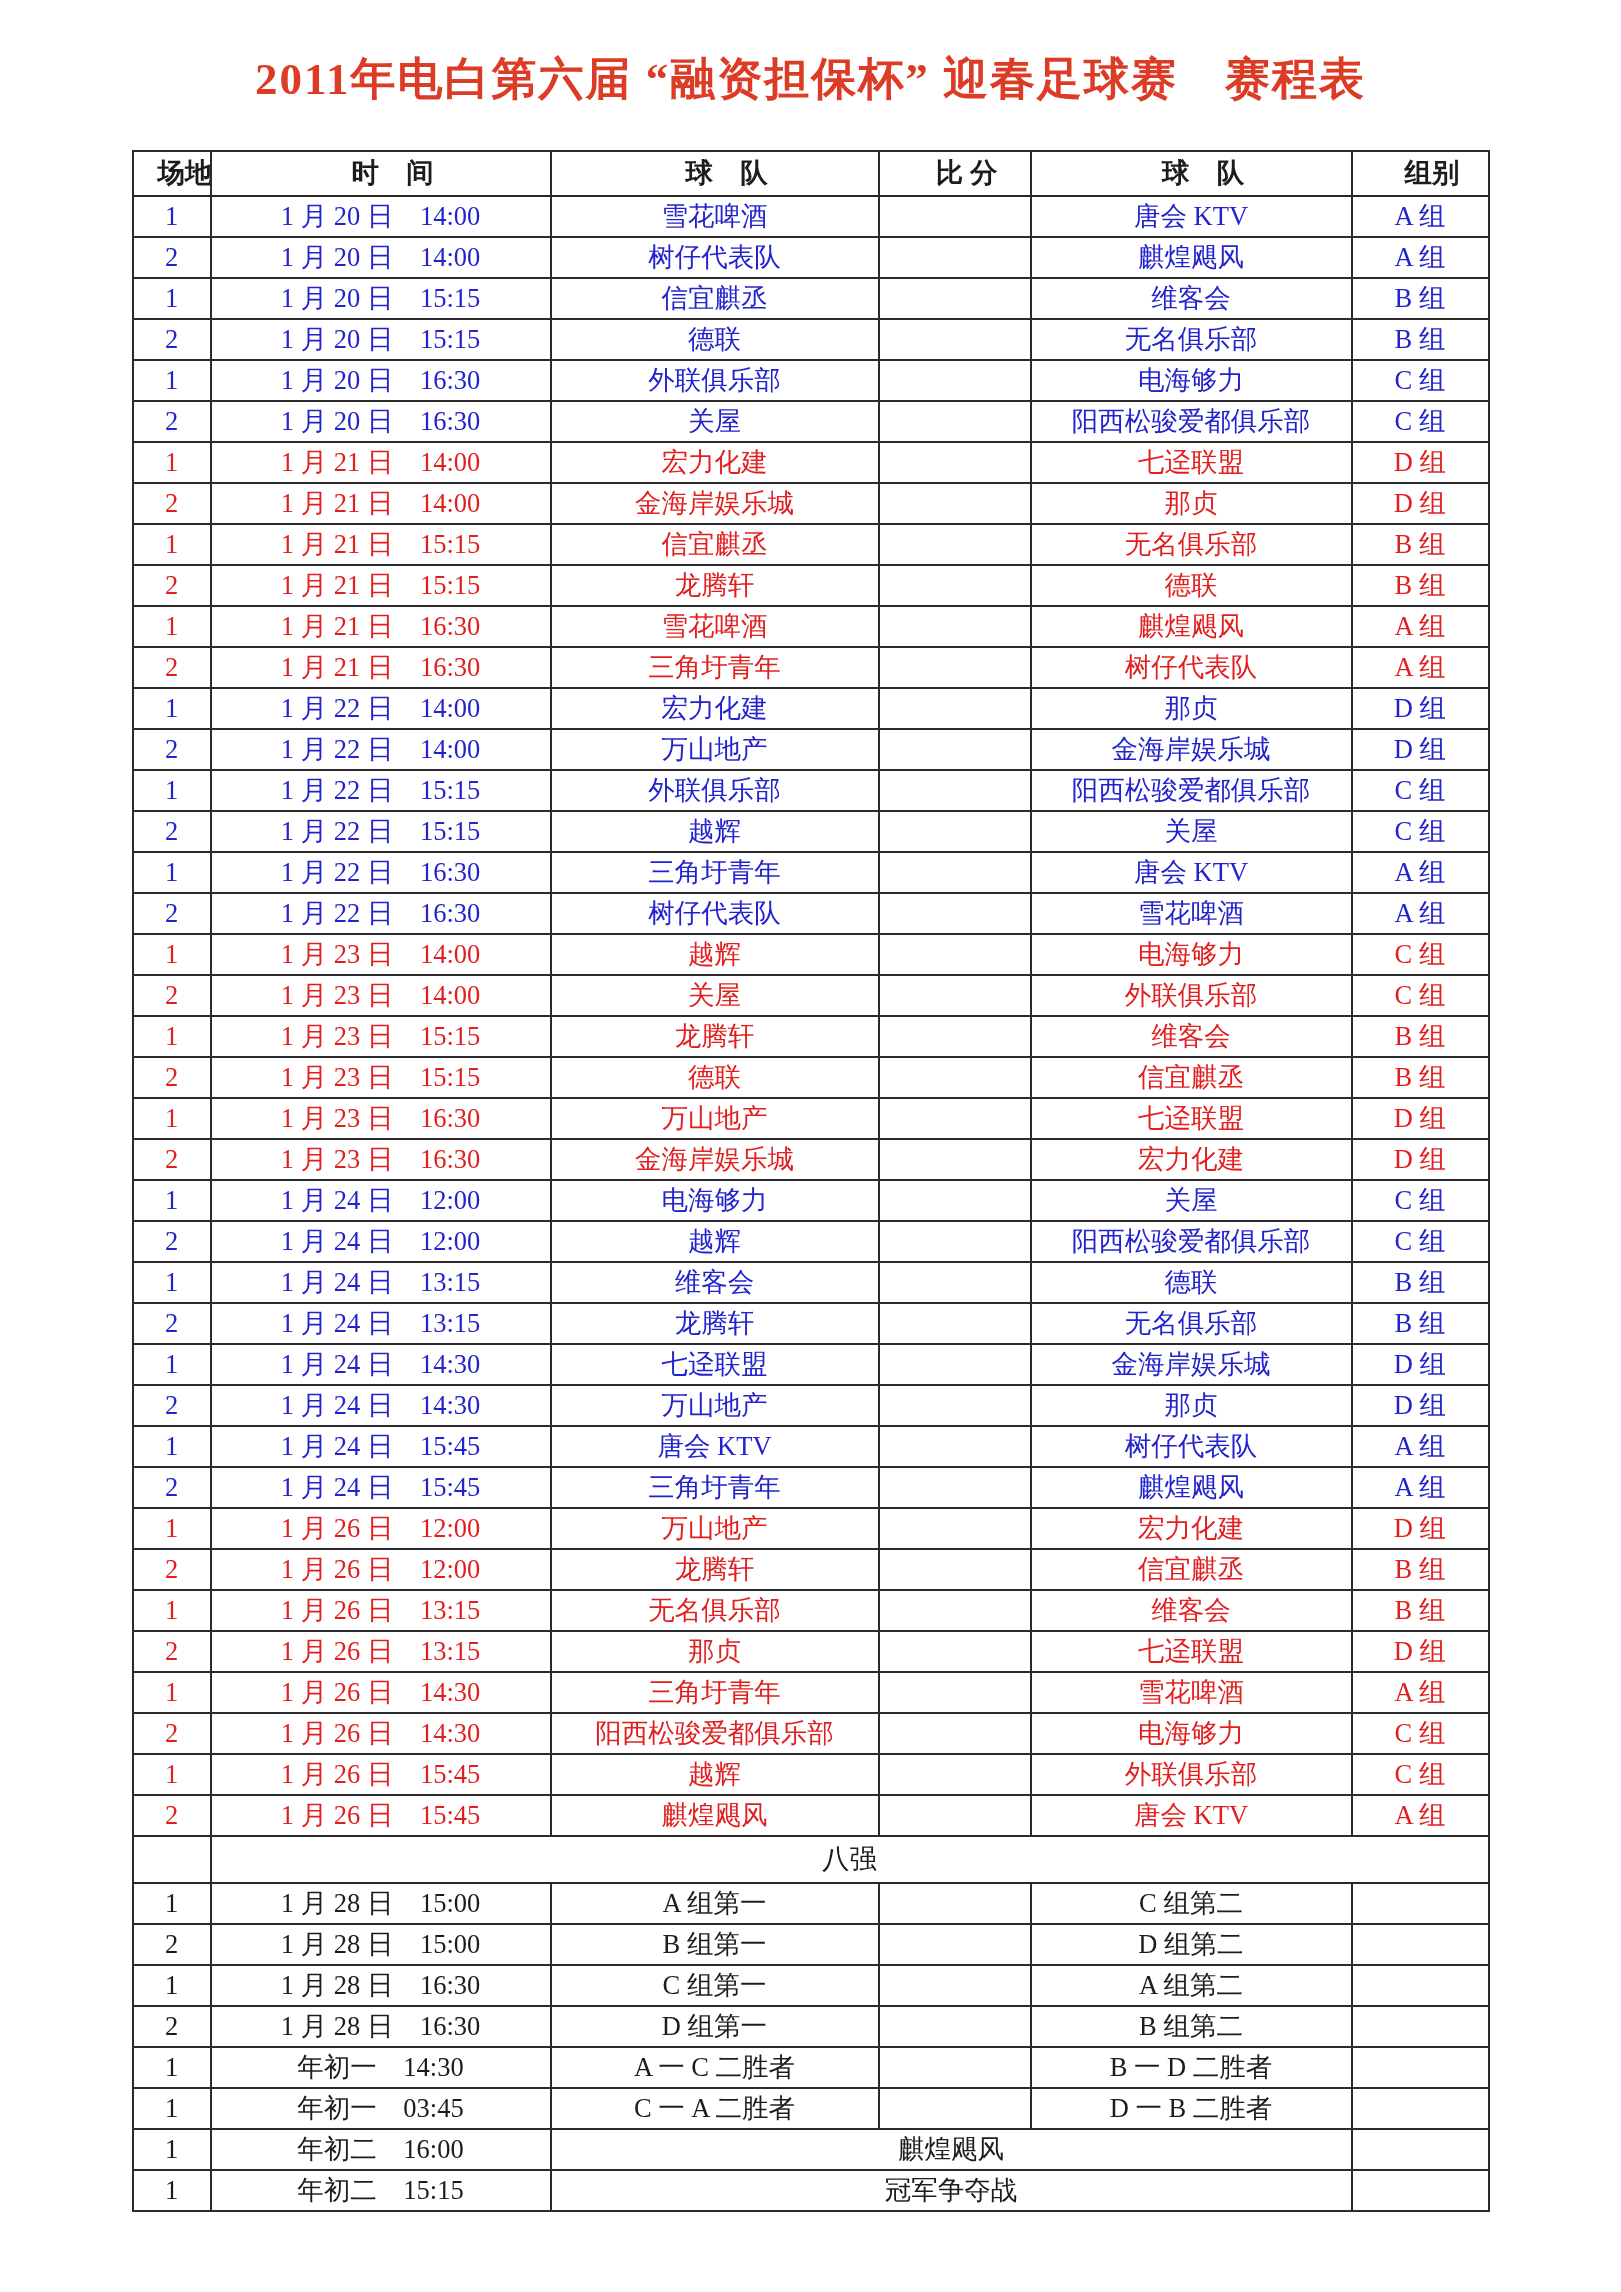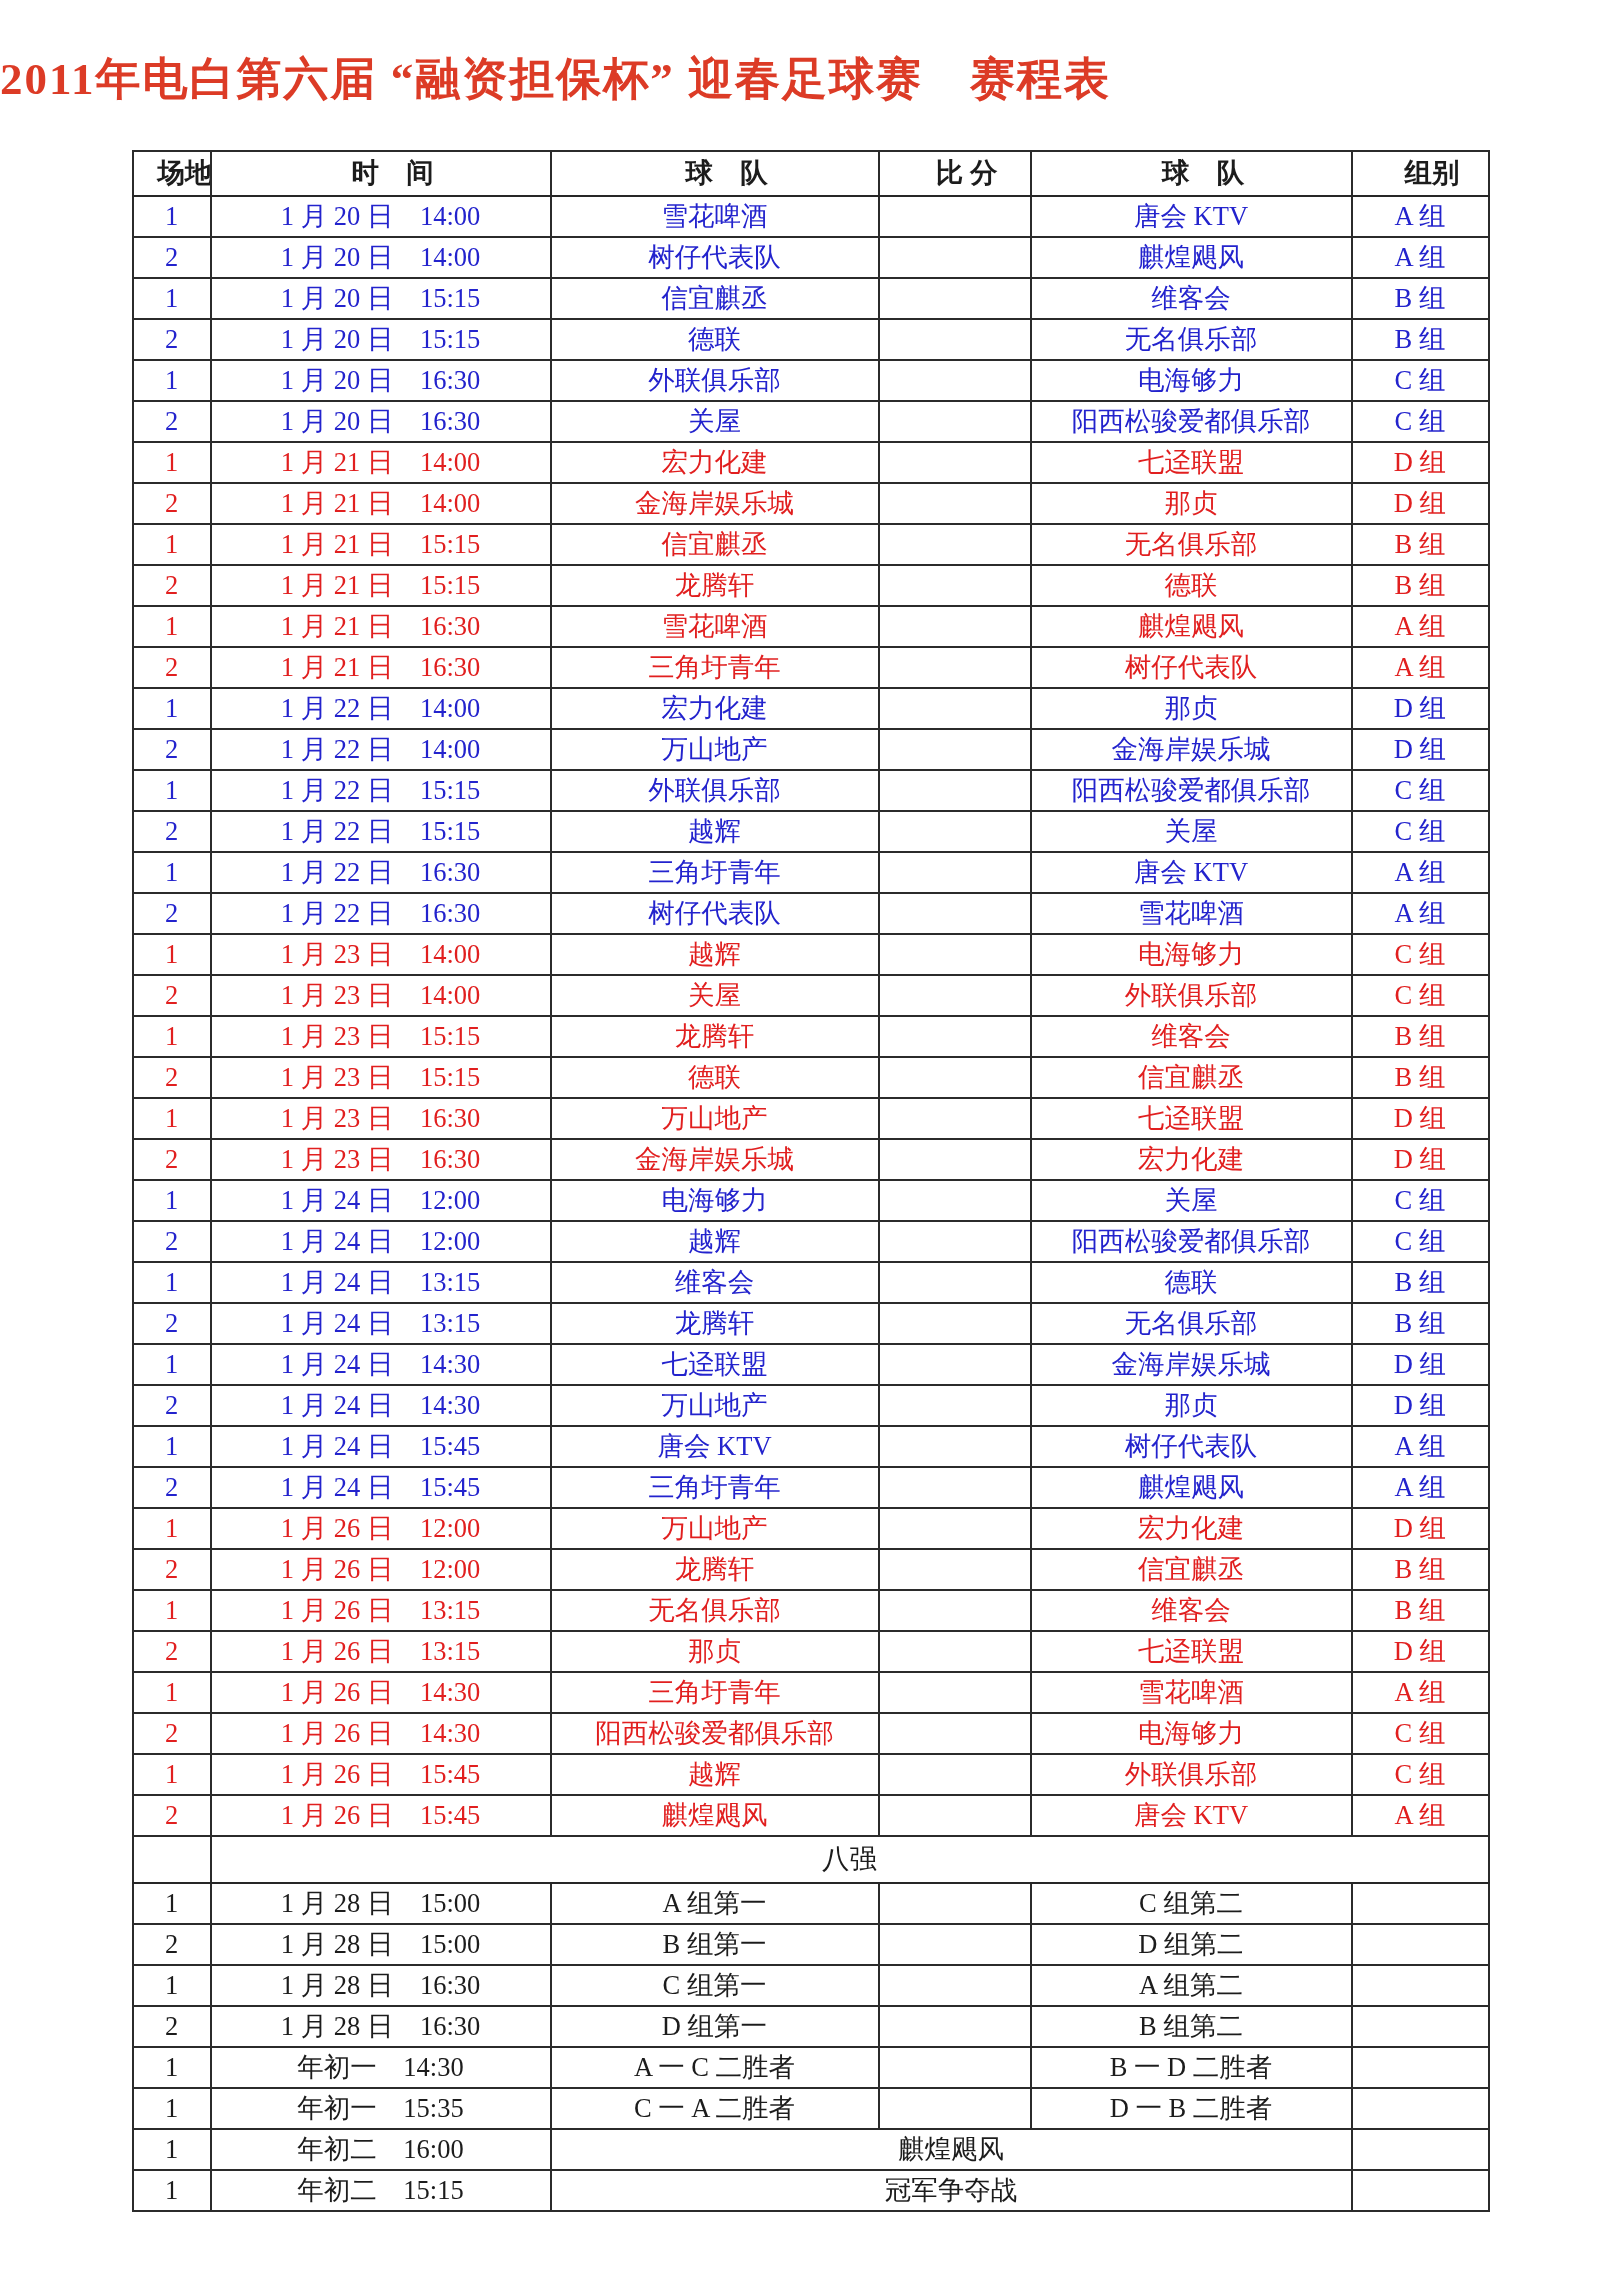--- a/index.html
+++ b/index.html
@@ -9,21 +9,21 @@
     width: 1621px;
     height: 2293px;
     font-family: "Liberation Serif", "DejaVu Serif", serif;
   }
   .page {
     width: 1621px;
     box-sizing: border-box;
     padding-top: 49px;
   }
   .title {
-    text-align: left;
+    text-align: center;
     color: #dc3b26;
     font-size: 45px;
     font-weight: bold;
     letter-spacing: 2px;
     margin: 0 0 41px 0;
     font-family: "Liberation Serif", "DejaVu Serif", serif;
   }
   table.schedule {
     border-collapse: collapse;
     table-layout: fixed;
@@ -451,21 +451,21 @@
         <tr class="black">
           <td>1</td>
           <td>年初一　14:30</td>
           <td>A 一 C 二胜者</td>
           <td></td>
           <td>B 一 D 二胜者</td>
           <td></td>
         </tr>
         <tr class="black">
           <td>1</td>
-          <td>年初一　15:35</td>
+          <td>年初一　03:45</td>
           <td>C 一 A 二胜者</td>
           <td></td>
           <td>D 一 B 二胜者</td>
           <td></td>
         </tr>
         <tr class="black">
           <td>1</td>
           <td>年初二　16:00</td>
           <td colspan="3">麒煌飓风</td>
           <td></td>

